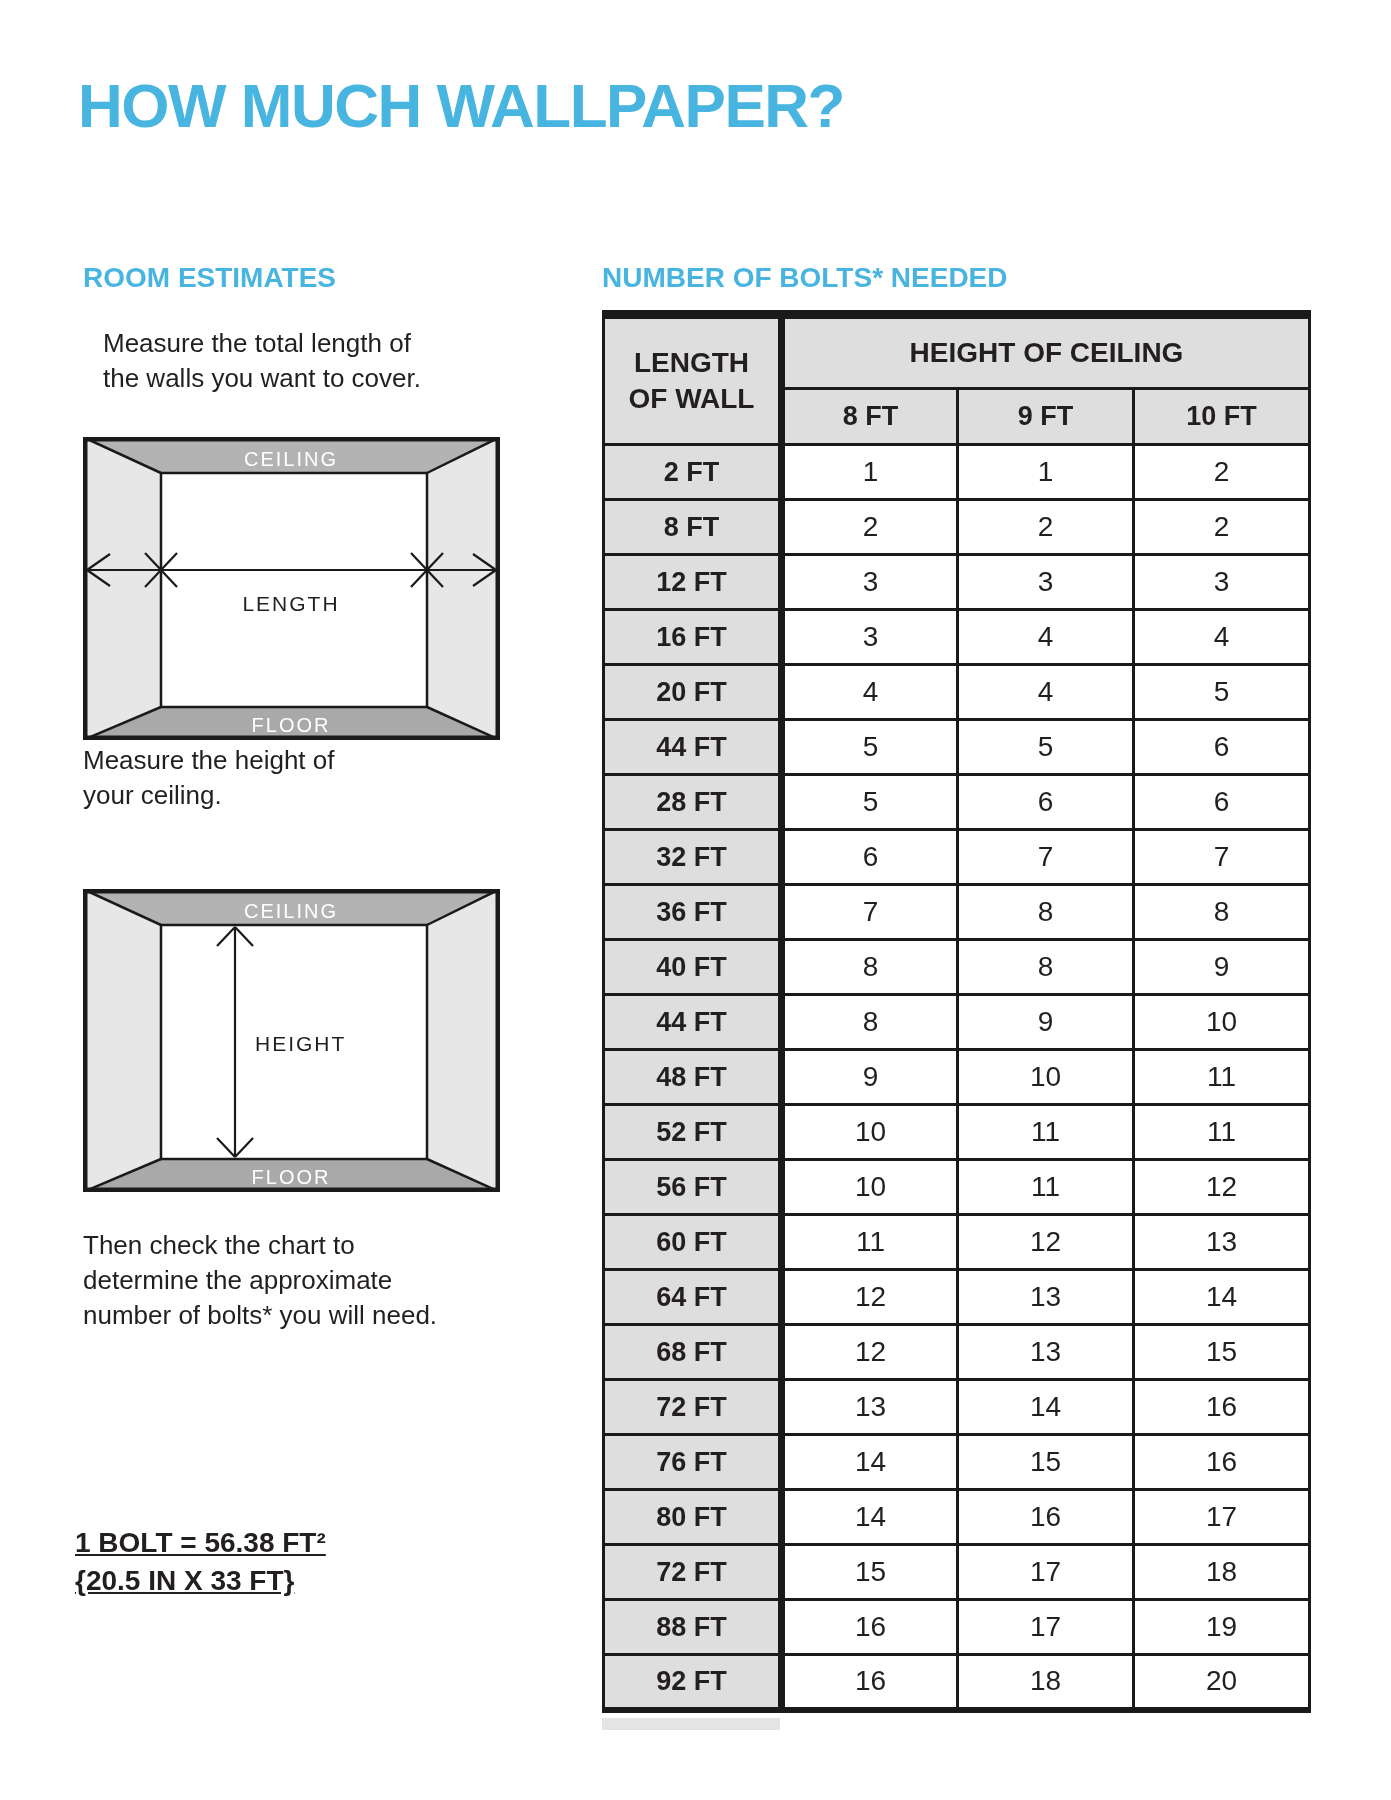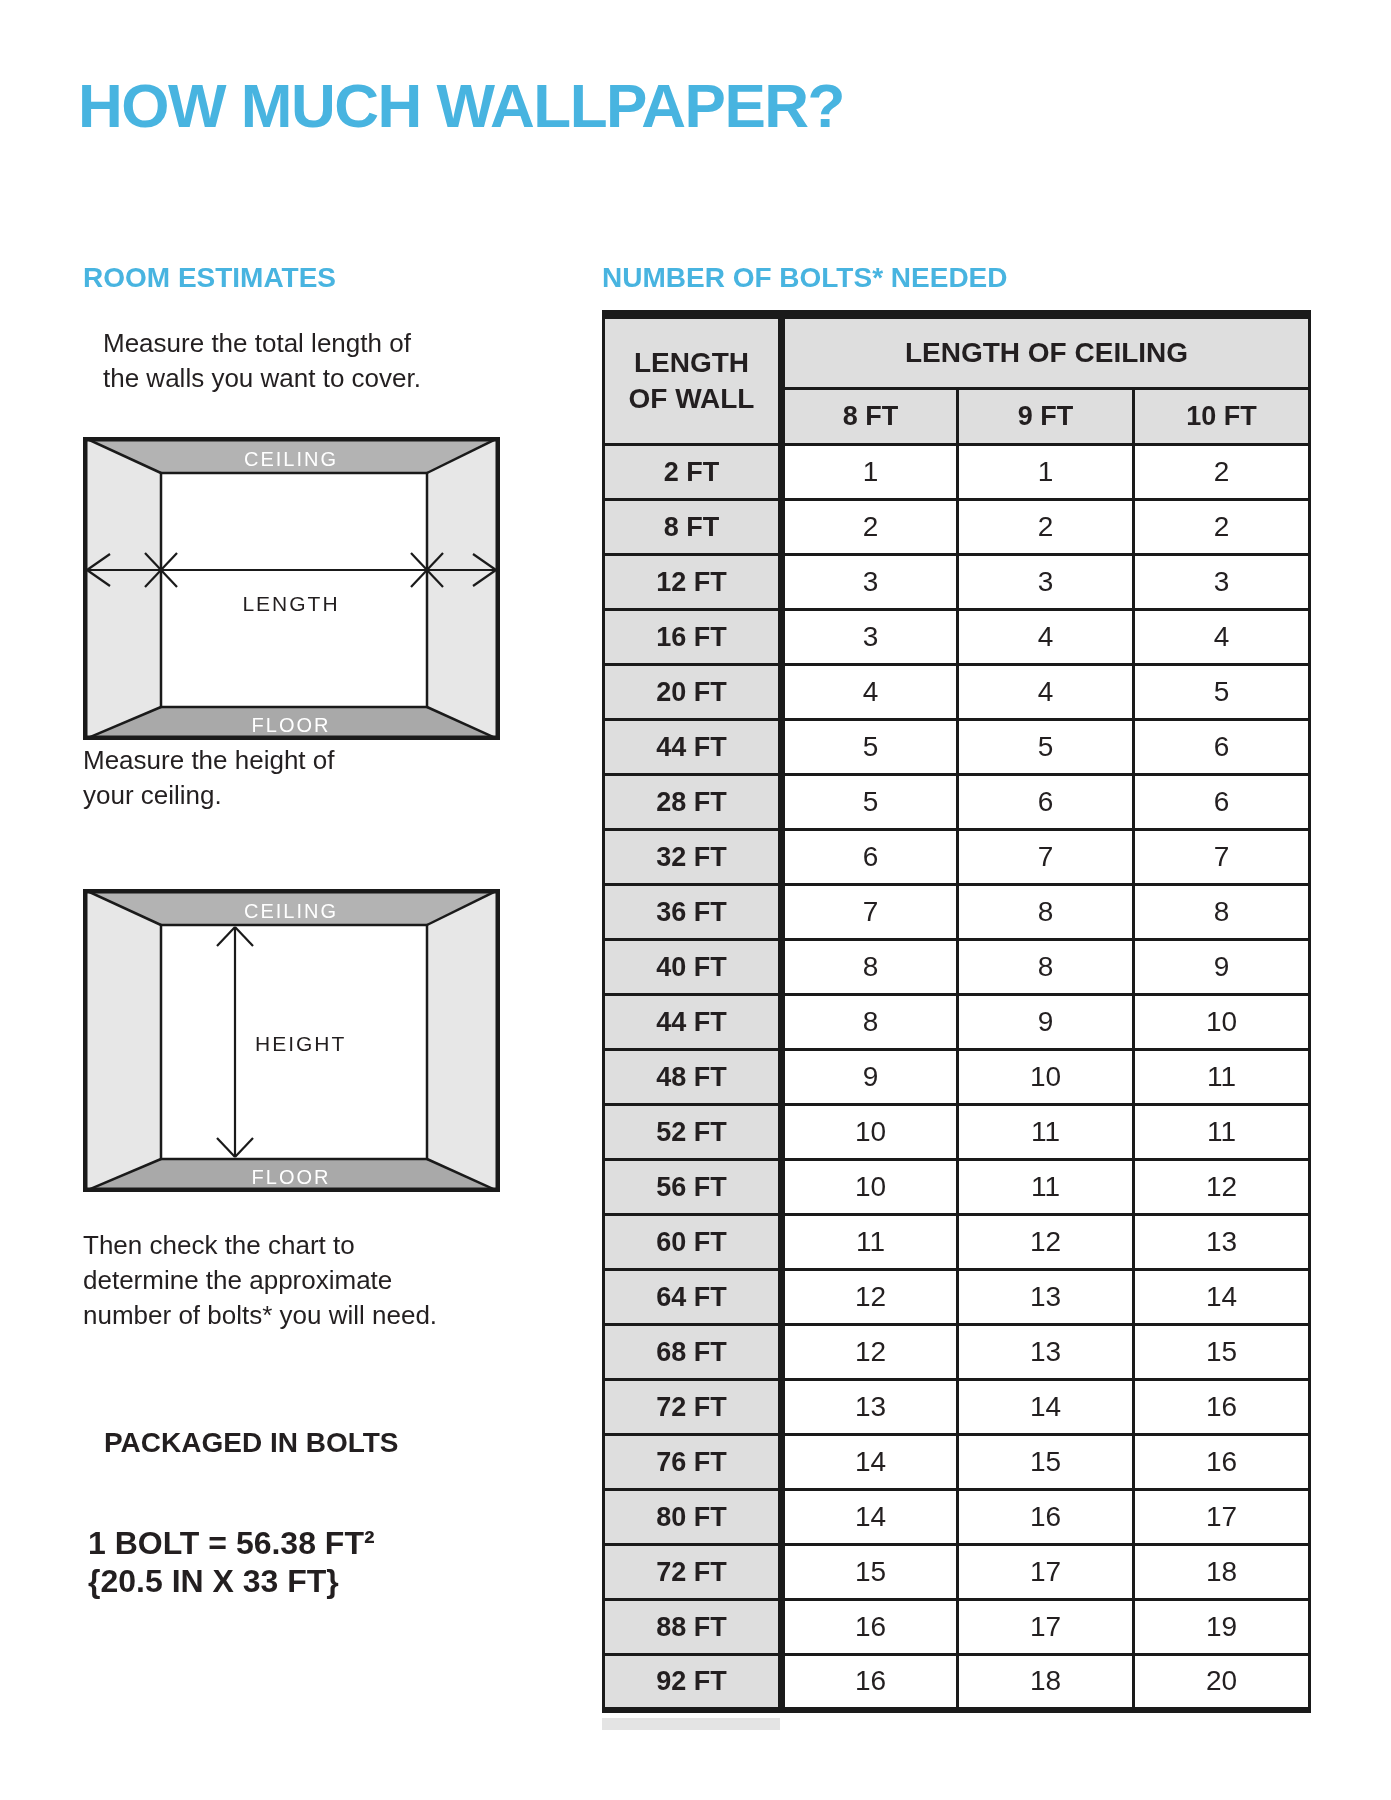--- a/index.html
+++ b/index.html
@@ -35,22 +35,23 @@
   .diagram2 { top:889px; }
   .diagram svg { display:block; width:417px; height:303px; }
   .diag-label-white { font-size:20px; fill:#ffffff; letter-spacing:2px; }
   .diag-label-dark  { font-size:21px; fill:#231f20; letter-spacing:2px; }
 
   .footnote {
     left:83px; top:1424px; font-size:28px; font-weight:bold; line-height:37px;
   }
   .footnote .fn-line2 { padding-left:21px; }
   .bolt-info {
-    left:88px; top:1524px; font-size:32px; font-weight:bold; line-height:38px;
+    left:75px; top:1524px; font-size:28px; font-weight:bold; line-height:38px;
     white-space:pre-line;
+    text-decoration:underline;
   }
 
   table.bolt-table {
     position:absolute; left:602px; top:310px; width:706px;
     border-collapse:collapse; table-layout:fixed;
     border-top:9px solid #1a1a1a;
     border-bottom:6px solid #1a1a1a;
     border-left:3px solid #1a1a1a;
     border-right:3px solid #1a1a1a;
   }
@@ -141,40 +142,39 @@
     <text x="172" y="162" text-anchor="start" class="diag-label-dark">HEIGHT</text>
     <rect x="0" y="0" width="417" height="303" fill="none" stroke="#1a1a1a" stroke-width="9"></rect>
   </svg>
 </div>
 
 <p class="abs para para3">Then check the chart to
 determine the approximate
 number of bolts* you will need.</p>
 
 <div class="abs footnote">
-  <div class="fn-line2">PACKAGED IN BOLTS</div>
 </div>
 
 <div class="abs bolt-info">1 BOLT = 56.38 FT²
 {20.5 IN X 33 FT}</div>
 
 <div class="abs section-heading table-heading">NUMBER OF BOLTS* NEEDED</div>
 
 <table class="bolt-table">
   <colgroup>
     <col style="width:178px">
       <col style="width:176px">
       <col style="width:176px">
       <col style="width:176px">
   </colgroup>
   <thead>
     <tr class="group-header-row">
       <th rowspan="2" class="row-header-cell">LENGTH
 OF WALL</th>
-      <th colspan="3">LENGTH OF CEILING</th>
+      <th colspan="3">HEIGHT OF CEILING</th>
     </tr>
     <tr class="col-header-row">
       <th>8 FT</th>
       <th>9 FT</th>
       <th>10 FT</th>
     </tr>
   </thead>
   <tbody>
       <tr>
         <th>2 FT</th>

